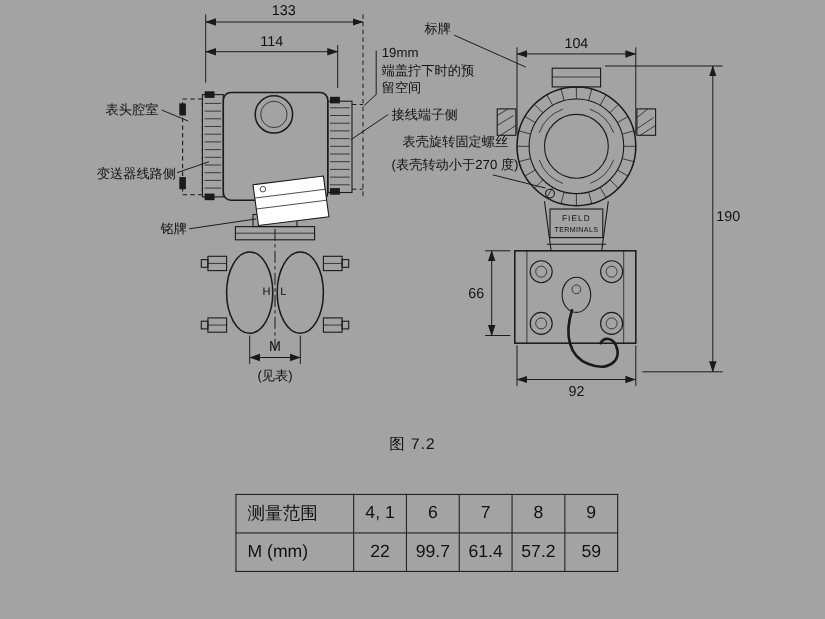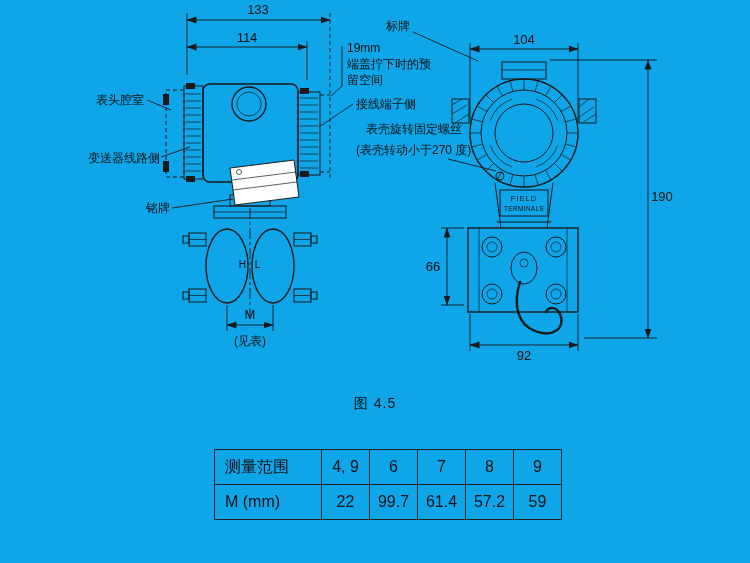--- a/index.html
+++ b/index.html
@@ -1,17 +1,17 @@
 <!DOCTYPE html>
 <html><head>
 <meta charset="utf-8">
 <style>
   html,body{margin:0;padding:0;background:#fff;}
   body{font-family:"Liberation Sans","DejaVu Sans",sans-serif;color:#111;}
-  .page{position:relative;width:750px;height:563px;background:#0ea5e9;overflow:hidden;}
+  .page{position:relative;width:750px;height:563px;background:#a3a3a3;overflow:hidden;}
   svg{position:absolute;left:0;top:0;}
   svg text{font-family:"Liberation Sans","DejaVu Sans",sans-serif;fill:#111;}
   .s{fill:none;stroke:#1a1a1a;stroke-width:1;}
   .s2{fill:none;stroke:#1a1a1a;stroke-width:1.4;}
   .thin{stroke-width:.7;}
   .sf{fill:#1a1a1a;stroke:none;}
   .dash{stroke-dasharray:4 3;}
   .cline{stroke-dasharray:11 3 3 3;}
   .dim{fill:none;stroke:#1a1a1a;stroke-width:.9;}
   .plate{fill:#fff;stroke:#1a1a1a;stroke-width:1;}
@@ -217,27 +217,27 @@
 
     <g>
       <line class="dim" x1="470" y1="314" x2="470" y2="351"></line>
       <line class="dim" x1="578" y1="314" x2="578" y2="351"></line>
       <line class="dim" x1="470" y1="345" x2="578" y2="345" marker-start="url(#arr)" marker-end="url(#arr)"></line>
       <text class="dt" x="524" y="360">92</text>
     </g>
   </g>
 </svg>
 
-<div class="caption">图 4.5</div>
+<div class="caption">图 7.2</div>
 
 <table class="mtable">
   <tbody>
     <tr>
       <td class="c0">测量范围</td>
-      <td>4, 9</td>
+      <td>4, 1</td>
       <td>6</td>
       <td>7</td>
       <td>8</td>
       <td>9</td>
     </tr>
     <tr>
       <td class="c0">M (mm)</td>
       <td>22</td>
       <td>99.7</td>
       <td>61.4</td>

